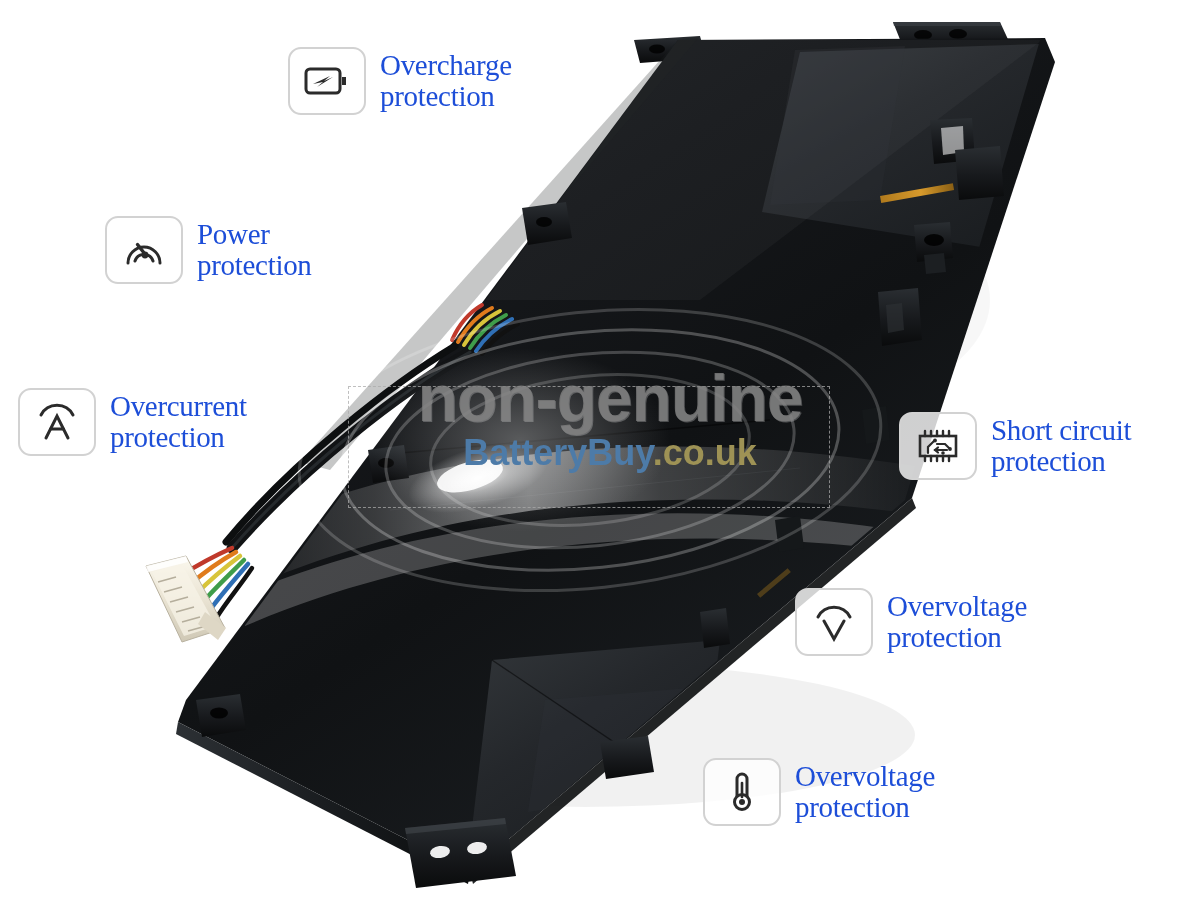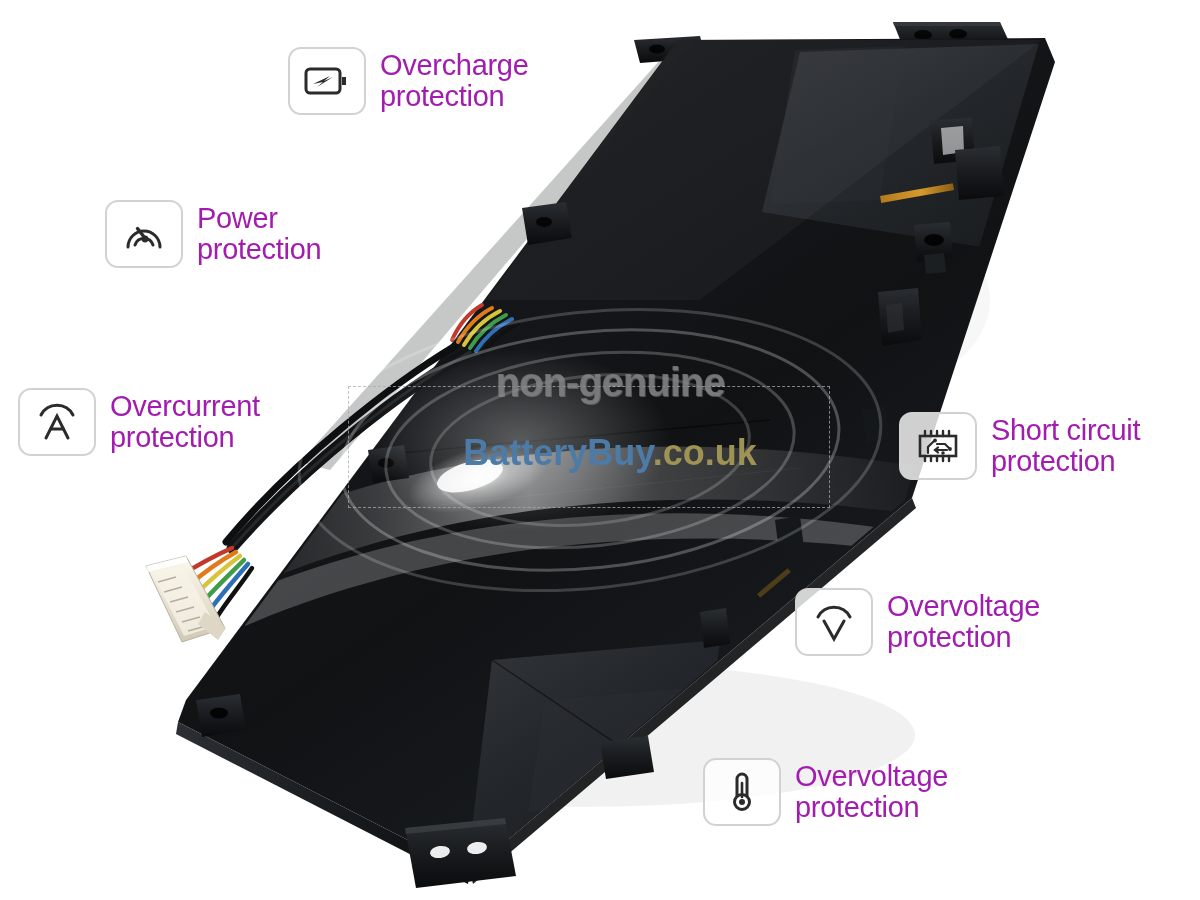--- a/index.html
+++ b/index.html
@@ -39,21 +39,21 @@
     width: 560px;
     height: 180px;
     pointer-events: none;
   }
   .wm-line1 {
     position: absolute;
     left: 0;
     top: 2px;
     width: 560px;
     text-align: center;
-    font-size: 40px;
+    font-size: 66px;
     font-weight: bold;
     letter-spacing: -1px;
     color: rgba(128,128,128,0.82);
     text-shadow: 1px 1px 0 rgba(255,255,255,0.25);
   }
   .wm-line2 {
     position: absolute;
     left: 0;
     top: 74px;
     width: 560px;
@@ -92,29 +92,30 @@
     flex: 0 0 auto;
     box-sizing: border-box;
   }
   .icon-box svg {
     display: block;
   }
   .callout-label {
     margin-left: 14px;
     font-size: 29px;
     line-height: 1.08;
-    color: #a21caf;
+    color: #1d4ed8;
     white-space: nowrap;
     letter-spacing: -0.3px;
+    font-family: Liberation Serif, serif;
   }
   .callout-label .l2 { display: block; }
 
   
   #callout-overcharge   { left: 288px; top: 47px;  }
-  #callout-power        { left: 105px; top: 200px; }
+  #callout-power        { left: 105px; top: 216px; }
   #callout-overcurrent  { left: 18px;  top: 388px; }
   #callout-shortcircuit { left: 860px; top: 412px; padding-left: 39px; }
   #callout-overvoltage  { left: 795px; top: 588px; }
   #callout-temperature  { left: 703px; top: 758px; }
 </style>
 </head>
 <body>
 
 <div id="stage">
 

